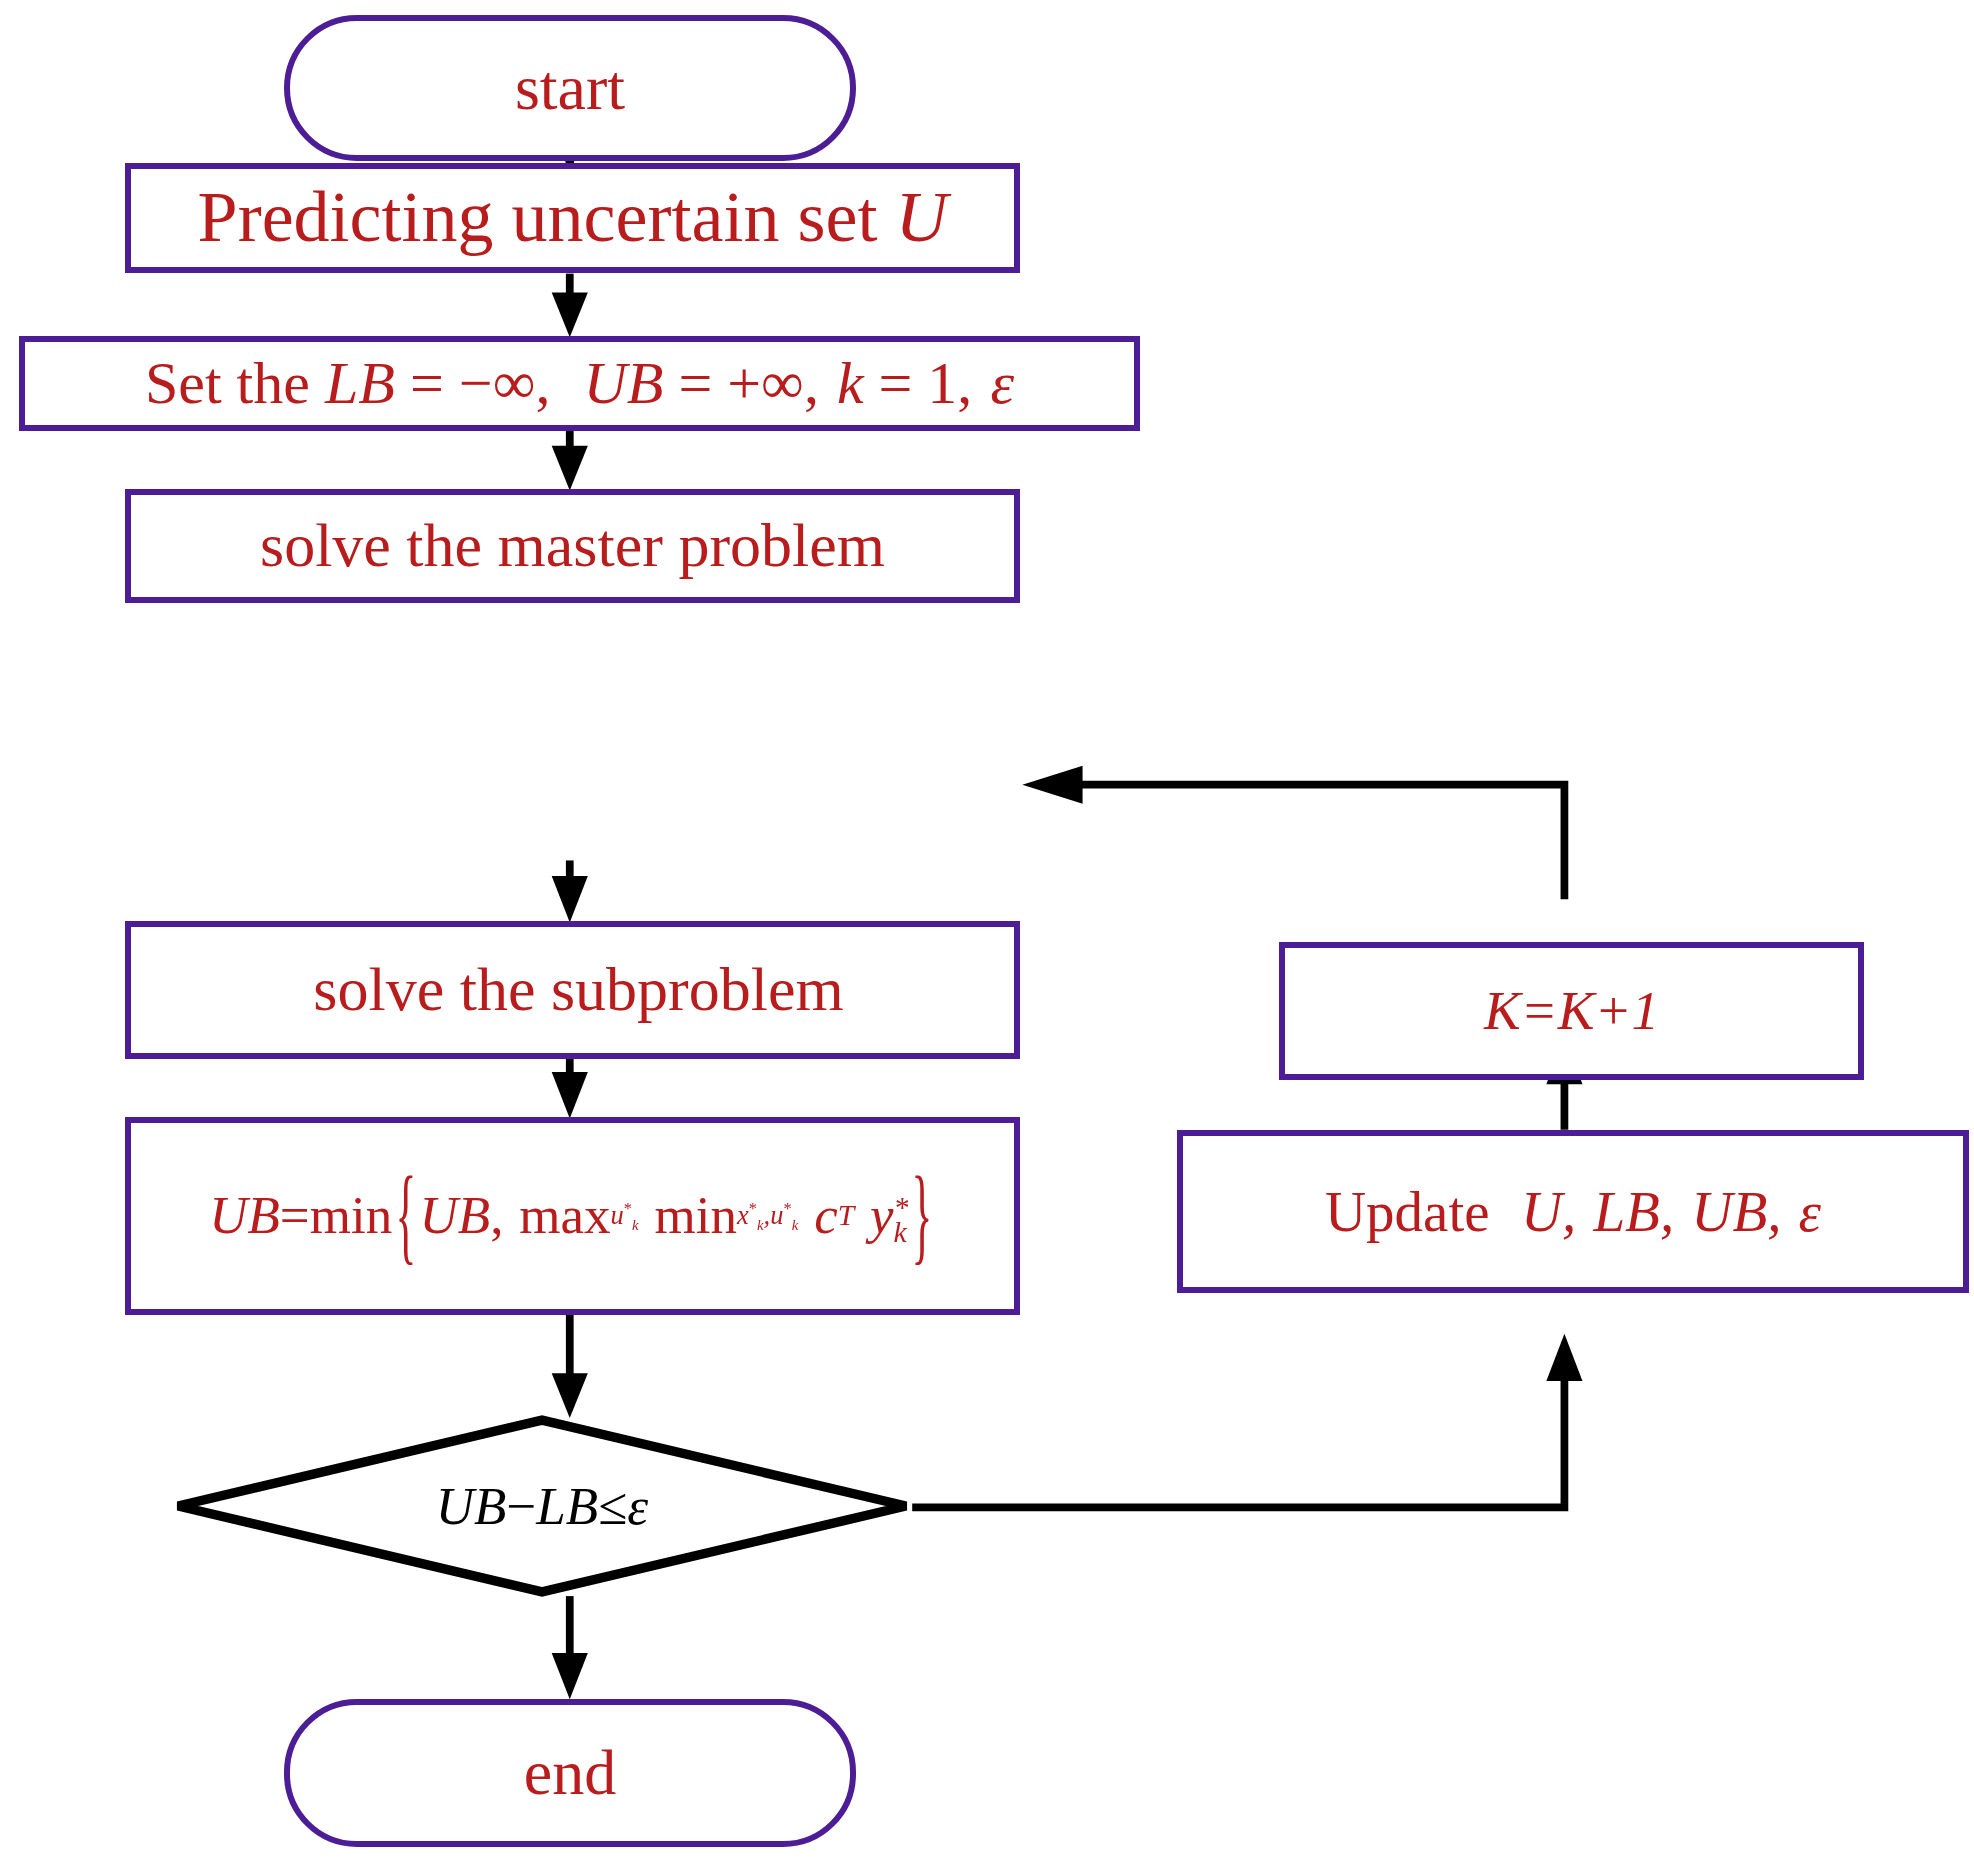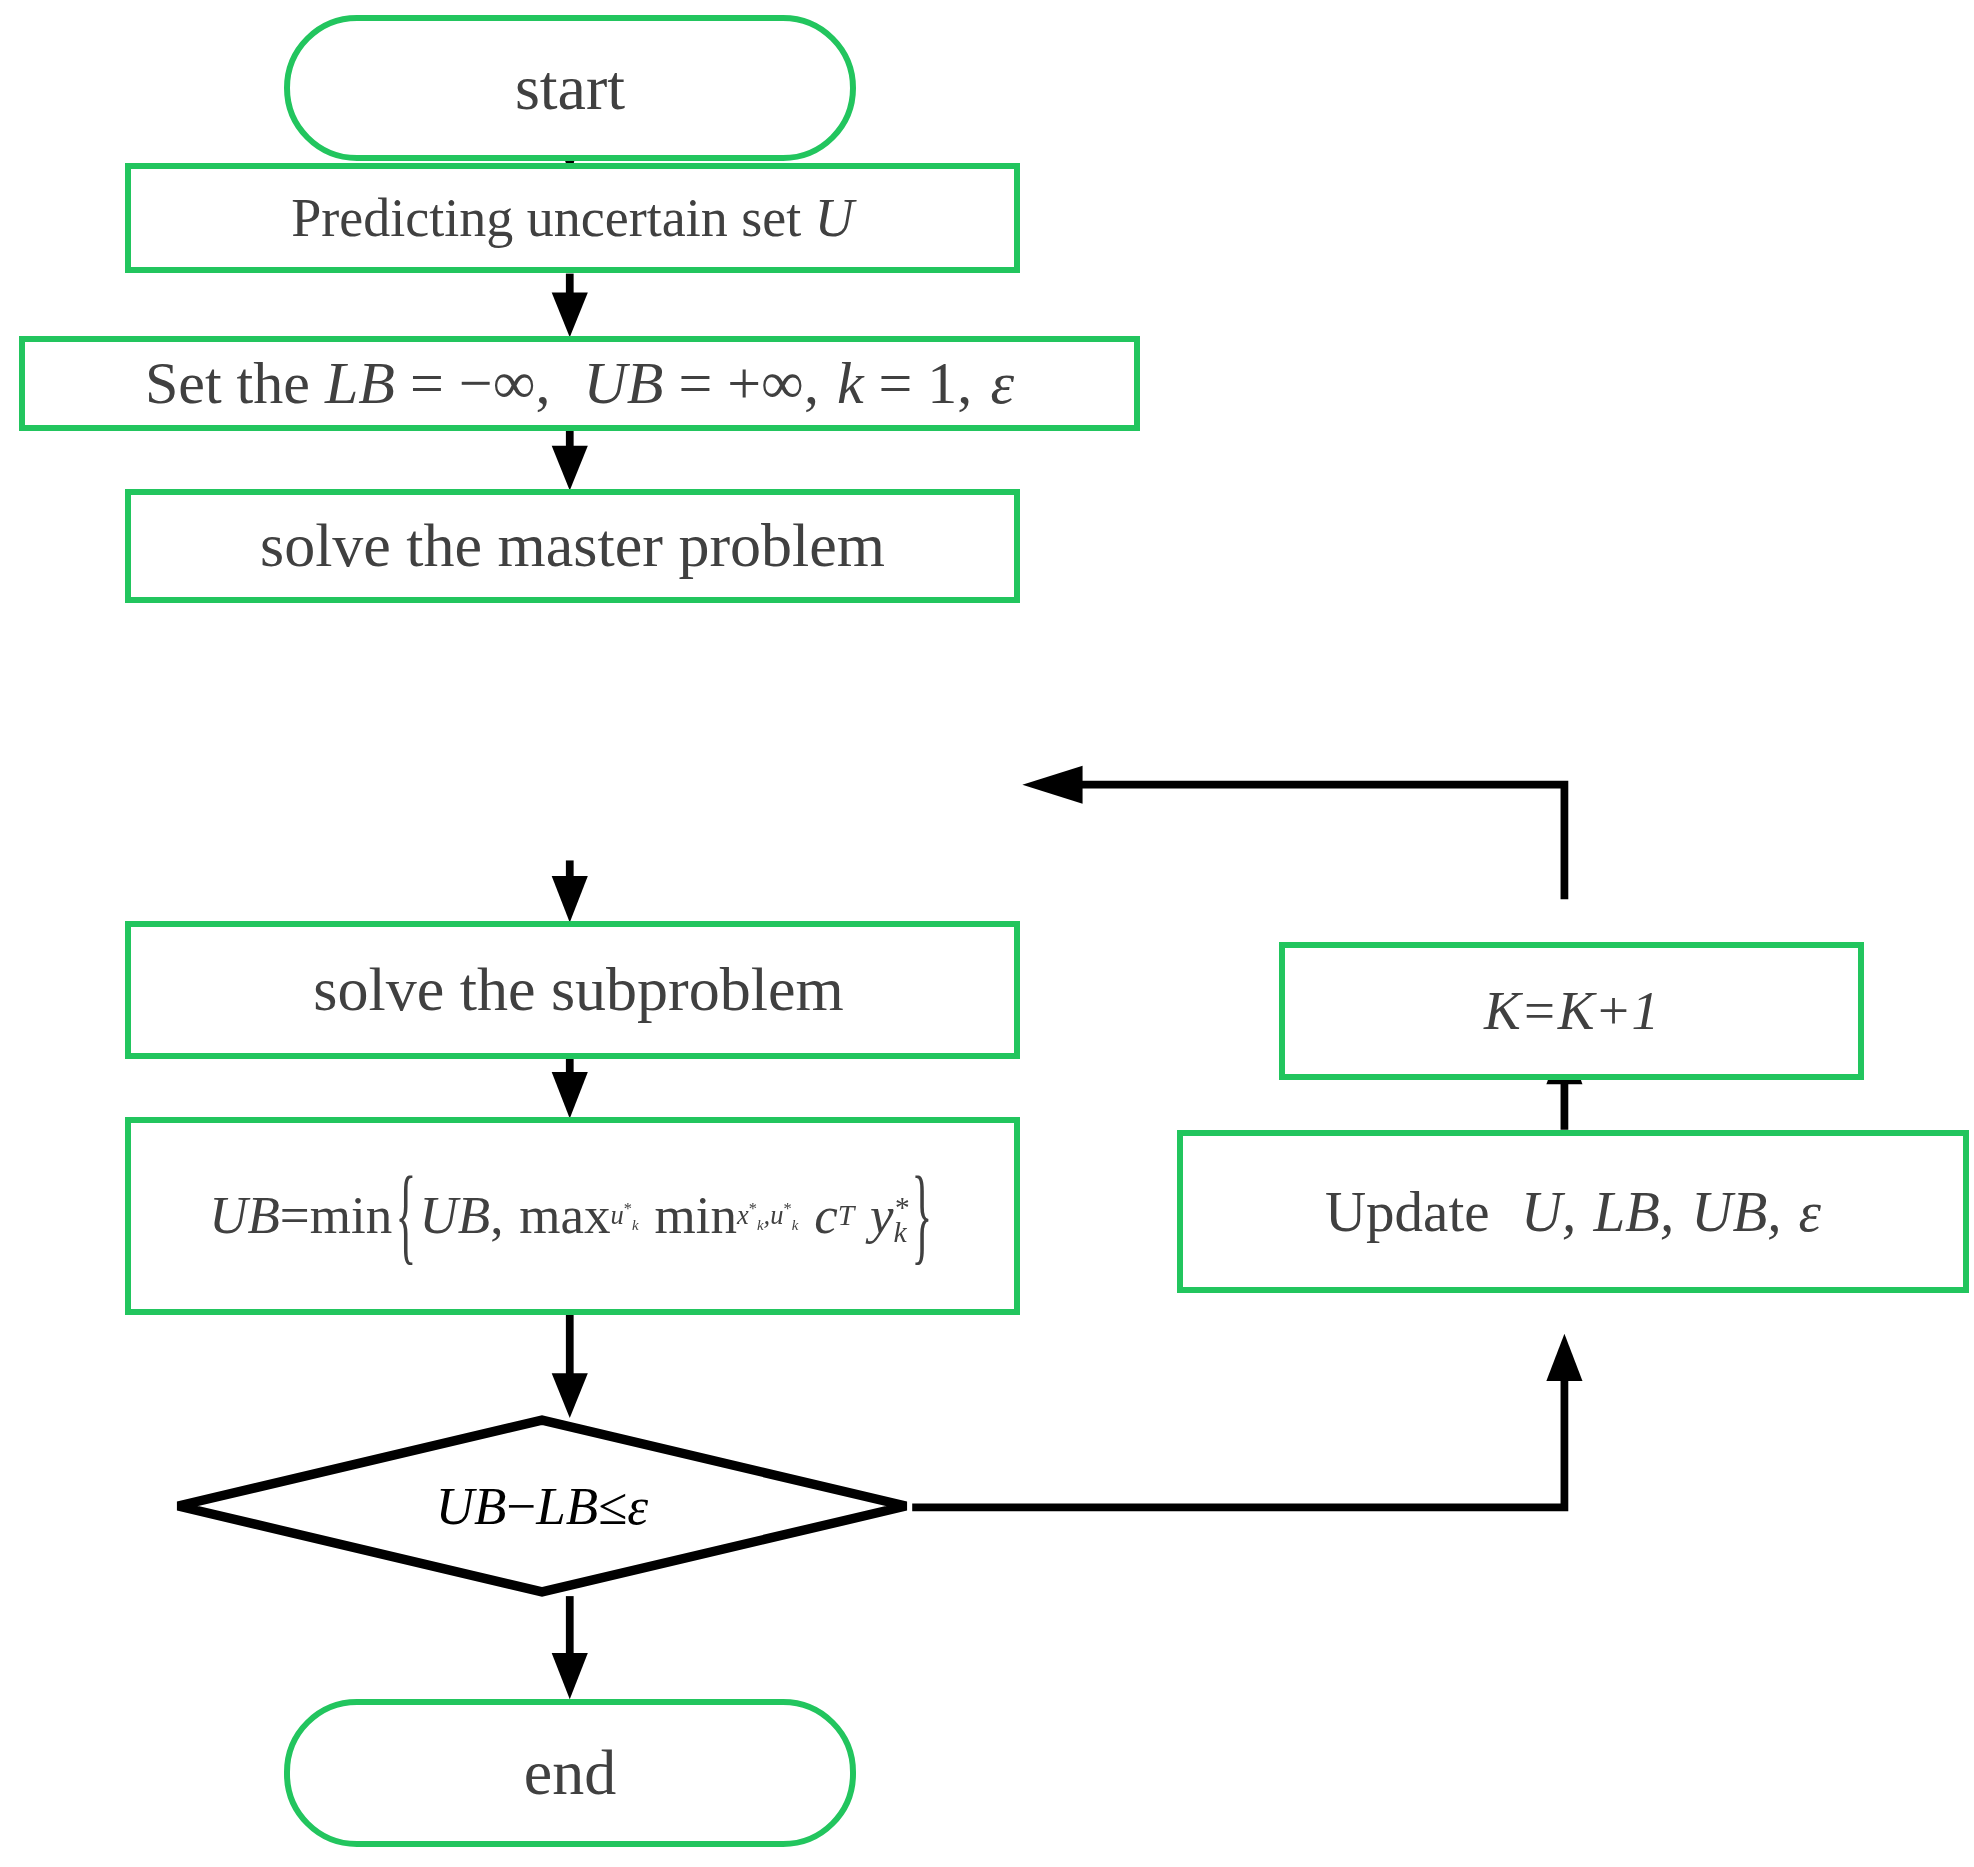--- a/index.html
+++ b/index.html
@@ -20,37 +20,37 @@
     left: 0;
     top: 0;
     width: 1975px;
     height: 1868px;
     pointer-events: none;
   }
   .node {
     position: absolute;
     box-sizing: border-box;
     background: #ffffff;
-    border: 6px solid #22c55e;
+    border: 6px solid #4c1d95;
     display: flex;
     align-items: center;
     justify-content: center;
     text-align: center;
-    color: #404040;
+    color: #b91c1c;
   }
   .terminator {
     border-radius: 73px;
   }
   .node-label {
     line-height: 1.05;
     white-space: nowrap;
   }
   
   .t-start   { font-size: 64px; }
-  .t-predict { font-size: 54px; }
+  .t-predict { font-size: 72px; }
   .t-setthe  { font-size: 60px; }
   .t-master  { font-size: 62px; }
   .t-sub     { font-size: 62px; }
   .t-ub      { font-size: 53px; }
   .t-dec     { font-size: 53px; }
   .t-end     { font-size: 64px; }
   .t-kk      { font-size: 55px; }
   .t-update  { font-size: 57px; }
 
   .diamond-wrap {

